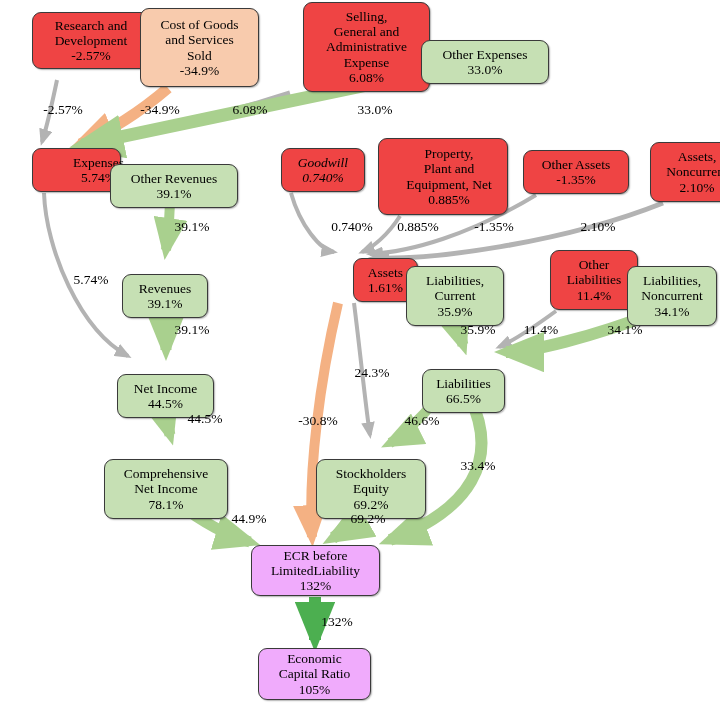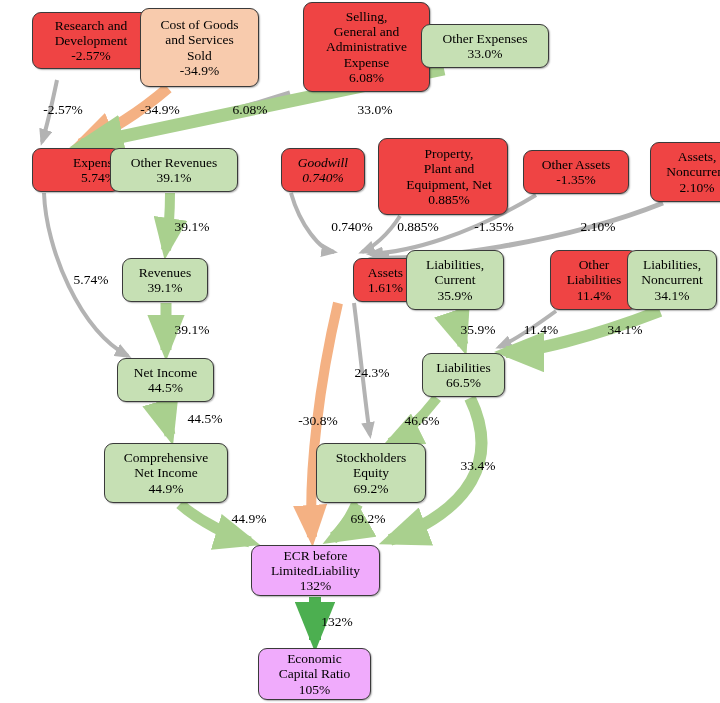--- a/index.html
+++ b/index.html
@@ -5,21 +5,21 @@
   html,body{margin:0;padding:0;background:#ffffff;}
   body{font-family:"Liberation Serif","DejaVu Serif",serif;}
   #canvas{position:relative;width:720px;height:703px;overflow:hidden;background:#fff;}
   #edges{position:absolute;left:0;top:0;width:720px;height:703px;}
   .node{position:absolute;box-sizing:border-box;border:1.2px solid #3a3a3a;
         border-radius:9px;display:flex;align-items:center;justify-content:center;
         text-align:center;line-height:1.12;color:#000;font-size:13.5px;
         box-shadow:1px 1px 1.5px rgba(0,0,0,.30);}
   .node span{display:block;padding:0 4px;white-space:pre-line;}
   .n-gray{background:#ef4444;margin-left:28px;}
-  .n-green{background:#c6e0b4;}
+  .n-green{background:#c6e0b4;margin-top:16px;}
   .n-orange{background:#f8cbad;}
   .n-deep{background:#f0abfc;}
   .elabel{position:absolute;font-size:13.5px;color:#000;white-space:nowrap;
           transform:translate(-50%,-50%);}
 </style>
 </head>
 <body>
 
 <div id="canvas">
   <svg id="edges" viewBox="0 0 720 703" xmlns="http://www.w3.org/2000/svg">
@@ -137,21 +137,21 @@
         <span>Net Income
 44.5%</span>
       </div>
       <div class="node n-green" style="left: 422px; top: 353px; width: 83px; height: 44px;">
         <span>Liabilities
 66.5%</span>
       </div>
       <div class="node n-green" style="left: 104px; top: 443px; width: 124px; height: 60px;">
         <span>Comprehensive
 Net Income
-44.9%</span>
+78.1%</span>
       </div>
       <div class="node n-green" style="left: 316px; top: 443px; width: 110px; height: 60px;">
         <span>Stockholders
 Equity
 69.2%</span>
       </div>
       <div class="node n-deep" style="left: 251px; top: 545px; width: 129px; height: 51px;">
         <span>ECR before
 LimitedLiability
 132%</span>

